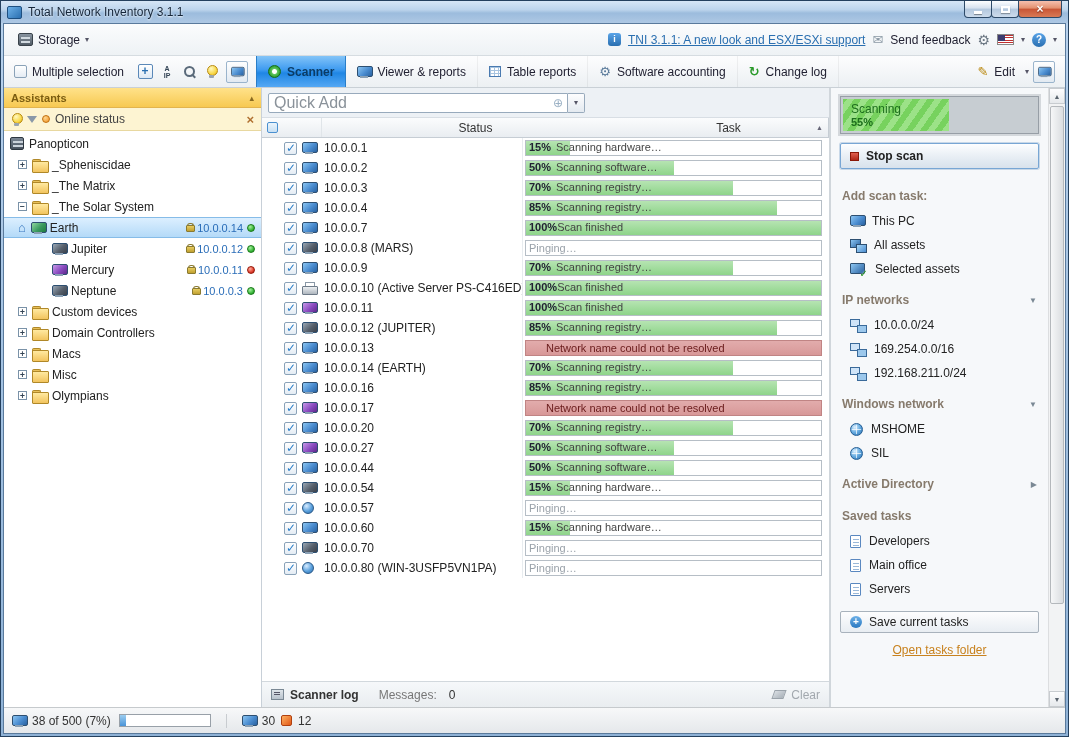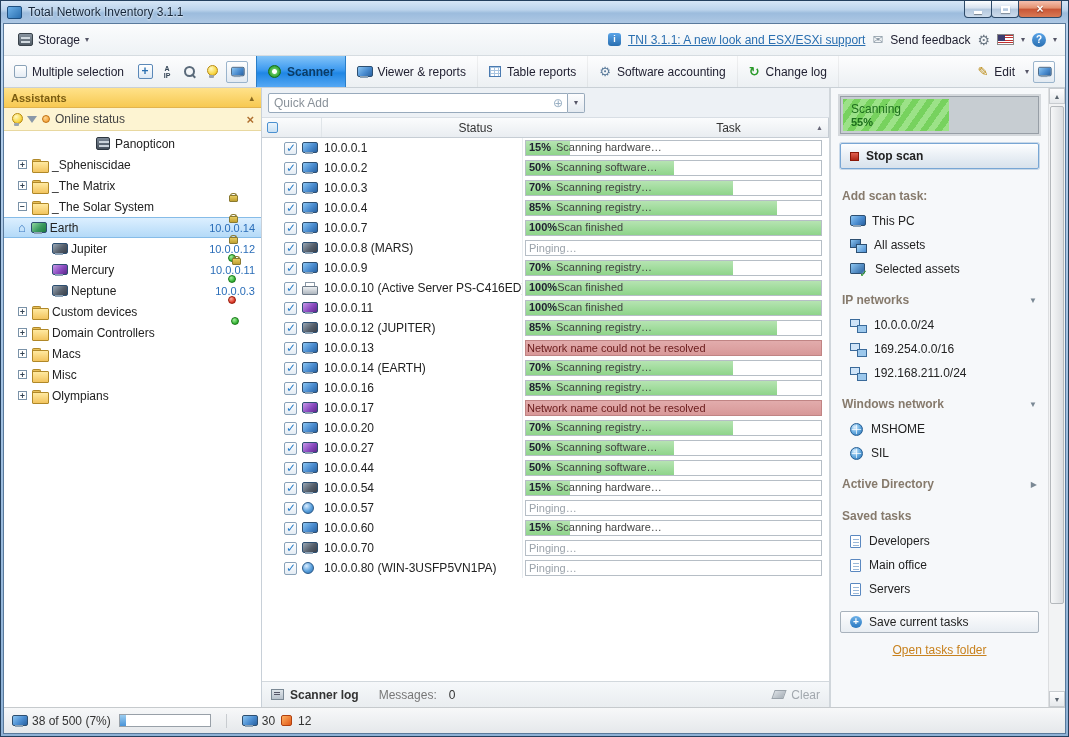--- a/index.html
+++ b/index.html
@@ -70,21 +70,21 @@
 .sidebar{flex:0 0 258px;display:flex;flex-direction:column;background:#fff;border-right:1px solid #c8d0d8;}
 .ass-header{height:20px;background:linear-gradient(#ffe28a,#f7c952);border-bottom:1px solid #e2b44e;display:flex;align-items:center;padding:0 7px;font-weight:bold;color:#7a5c10;font-size:11px;}
 .ass-collapse{margin-left:auto;color:#8a6a20;font-size:9px;}
 .online-row{height:23px;background:#fdf4d2;border-bottom:1px solid #e8d8a0;display:flex;align-items:center;gap:5px;padding:0 7px;font-size:12px;color:#444;}
 .ic-funnel{width:0;height:0;border-left:5px solid transparent;border-right:5px solid transparent;border-top:7px solid #8a98a8;display:inline-block;}
 .ass-close{margin-left:auto;color:#b07030;font-weight:bold;font-size:13px;}
 .tree{flex:1;overflow:hidden;padding-top:2px;}
 .tree-row{height:21px;display:flex;align-items:center;gap:5px;font-size:12px;position:relative;}
 .tree-row.sel{background:linear-gradient(#dcefff,#b4daf8);border-top:1px solid #86bce8;border-bottom:1px solid #86bce8;}
 .tree-label{white-space:nowrap;}
-.tree-right{margin-left:auto;display:flex;align-items:center;gap:20px;padding-right:6px;flex-direction:column;}
+.tree-right{margin-left:auto;display:flex;align-items:center;gap:4px;padding-right:6px;}
 .tree-ip{font-size:11px;color:#2a6db8;}
 .dot{width:8px;height:8px;border-radius:50%;display:inline-block;}
 .dot.green{background:radial-gradient(circle at 35% 30%,#a8f0a0,#3cb83c 60%,#1f8a1f);border:1px solid #177a17;}
 .dot.red{background:radial-gradient(circle at 35% 30%,#ffb0a0,#e04030 60%,#b02010);border:1px solid #981808;}
 .dot.amber{background:radial-gradient(circle at 35% 30%,#ffd890,#f09020);border:1px solid #c07010;}
 .expand{width:9px;height:9px;border:1px solid #7a92a8;background:#fff;font:bold 8px/7px "DejaVu Sans Mono",monospace;color:#345;text-align:center;flex:0 0 9px;}
 .ic-home{color:#3a78c0;font-size:13px;line-height:11px;}
 .ic-lock{width:7px;height:9px;position:relative;display:inline-block;}
 .ic-lock::before{content:"";position:absolute;left:1px;top:0;width:5px;height:4px;border:1px solid #8a7a30;border-bottom:none;border-radius:3px 3px 0 0;}
 .ic-lock::after{content:"";position:absolute;left:0;bottom:0;width:7px;height:5px;background:linear-gradient(#e8cc60,#c0a030);border:1px solid #8a7a30;border-radius:1px;}
@@ -119,42 +119,42 @@
 .ic-wglobe{width:13px;height:13px;border-radius:50%;background:radial-gradient(circle at 35% 30%,#e0f2ff,#64aae0 50%,#2a6fb0);border:1px solid #245e94;}
 .ic-wglobe::before{content:"";position:absolute;left:1px;right:1px;top:5px;height:1px;background:rgba(255,255,255,.7);}
 .ic-wglobe::after{content:"";position:absolute;top:1px;bottom:1px;left:5px;width:1px;background:rgba(255,255,255,.7);}
 .ic-doc{width:11px;height:13px;background:#fff;border:1px solid #5a88c0;border-radius:1px;}
 .ic-doc::before{content:"";position:absolute;left:2px;top:3px;width:6px;height:1px;background:#9ab8d8;box-shadow:0 3px 0 #9ab8d8,0 6px 0 #9ab8d8;}
 
 
 .main{flex:1;display:flex;flex-direction:column;min-width:0;background:#fff;border-right:1px solid #d0d6db;}
 .qa-bar{height:30px;background:#edf1f5;border-bottom:1px solid #d8dee4;display:flex;align-items:center;padding:0 6px;}
 .qa-field{width:300px;height:20px;background:#fff;border:1px solid #98aabc;border-radius:2px 0 0 2px;display:flex;align-items:center;}
-.qa-input{flex:1;border:none;outline:none;font-size:12px;padding:0 5px;background:transparent;color:#333;font-family:"Liberation Sans",sans-serif;}
+.qa-input{flex:1;border:none;outline:none;font-size:16px;padding:0 5px;background:transparent;color:#333;font-family:"Liberation Sans",sans-serif;}
 .qa-input::placeholder{color:#8a929a;}
 .qa-plus{color:#9ab0c4;font-size:12px;padding-right:4px;}
 .qa-drop{width:17px;height:20px;border:1px solid #98aabc;border-left:none;background:linear-gradient(#fdfdfe,#e4eaf0);display:flex;align-items:center;justify-content:center;font-size:8px;color:#556;border-radius:0 2px 2px 0;}
 .thead{height:20px;display:flex;background:linear-gradient(#fbfcfd,#e9edf1);border-bottom:1px solid #c6cdd4;}
 .th{display:flex;align-items:center;justify-content:center;font-size:12px;color:#333;position:relative;}
 .th-check{flex:0 0 60px;justify-content:flex-start;padding-left:5px;border-right:1px solid #e0e5e9;}
 .mini-cb{width:11px;height:11px;border:1px solid #4a90d0;background:linear-gradient(#eaf4fc,#c8e0f4);display:inline-block;border-radius:2px;}
 .th-task{flex:0 0 200px;border-right:1px solid #c6cdd4;}
 .sort-arrow{position:absolute;right:5px;font-size:7px;color:#667;}
 .th-status{flex:1;}
 .tbody{flex:1;overflow:hidden;}
 .trow{height:20px;display:flex;align-items:center;}
 .td{display:flex;align-items:center;}
 .td-check{flex:0 0 60px;gap:5px;padding-left:22px;}
 .td-task{flex:0 0 200px;font-size:12px;color:#222;padding-left:2px;white-space:nowrap;overflow:hidden;}
 .td-status{flex:1;align-self:stretch;border-left:1px solid #e8ecef;}
 .st{flex:1;height:16px;margin:0 7px 0 2px;position:relative;border:1px solid #b6bec6;background:#fff;font-size:11px;}
 .st .fill{position:absolute;top:0;bottom:0;left:0;background:linear-gradient(#b6e4b2,#8ed48a);}
 .sttxt{position:absolute;left:3px;top:0;height:14px;display:flex;align-items:flex-start;white-space:nowrap;color:#444;}
 .sttxt b{min-width:27px;color:#223;}
-.st-error{background:linear-gradient(#e2acac,#d89898);border-color:#c08484;color:#6a1c1c;display:flex;align-items:center;padding-left:1px;text-align:right;}
+.st-error{background:linear-gradient(#e2acac,#d89898);border-color:#c08484;color:#6a1c1c;display:flex;align-items:center;padding-left:20px;text-align:right;}
 .st-ping{color:#9aa2aa;display:flex;align-items:center;padding-left:3px;}
 .logbar{height:26px;margin-top:auto;background:linear-gradient(#f6f8fa,#e9edf0);border-top:1px solid #d2d8dd;display:flex;align-items:center;gap:6px;padding:0 9px;}
 .ic-log{width:13px;height:11px;background:linear-gradient(#dfe5ea,#b8c2cc);border:1px solid #7a8894;position:relative;display:inline-block;}
 .ic-log::before{content:"";position:absolute;left:2px;top:2px;width:6px;height:1px;background:#556;box-shadow:0 2px 0 #556;}
 .log-title{font-weight:bold;color:#333;}
 .log-msgs{color:#777;margin-left:14px;}
 .log-count{color:#333;margin-left:6px;}
 .flex-spacer{flex:1;}
 .ic-clear{width:12px;height:9px;background:linear-gradient(135deg,#d8dde2,#aab2ba);border:1px solid #9aa2aa;transform:skewX(-20deg);display:inline-block;}
 .log-clear{color:#a2a8ae;}
@@ -292,21 +292,21 @@
           <span class="ass-collapse">▴</span>
         </div>
         <div class="online-row">
           <span class="ic-bulb"></span>
           <span class="ic-funnel"></span>
           <span class="dot amber"></span>
           <span>Online status</span>
           <span class="ass-close">×</span>
         </div>
         <div class="tree" id="tree">
-            <div class="tree-row" style="padding-left: 6px; justify-content: center;">
+            <div class="tree-row" style="padding-left: 6px;">
               <span class="ic ic-storage2"></span>
               <span class="tree-label">Panopticon</span>
             </div>
             <div class="tree-row" style="padding-left: 14px;">
               <span class="expand">+</span>
               <span class="ic ic-folder"></span>
               <span class="tree-label">_Spheniscidae</span>
             </div>
             <div class="tree-row" style="padding-left: 14px;">
               <span class="expand">+</span>

